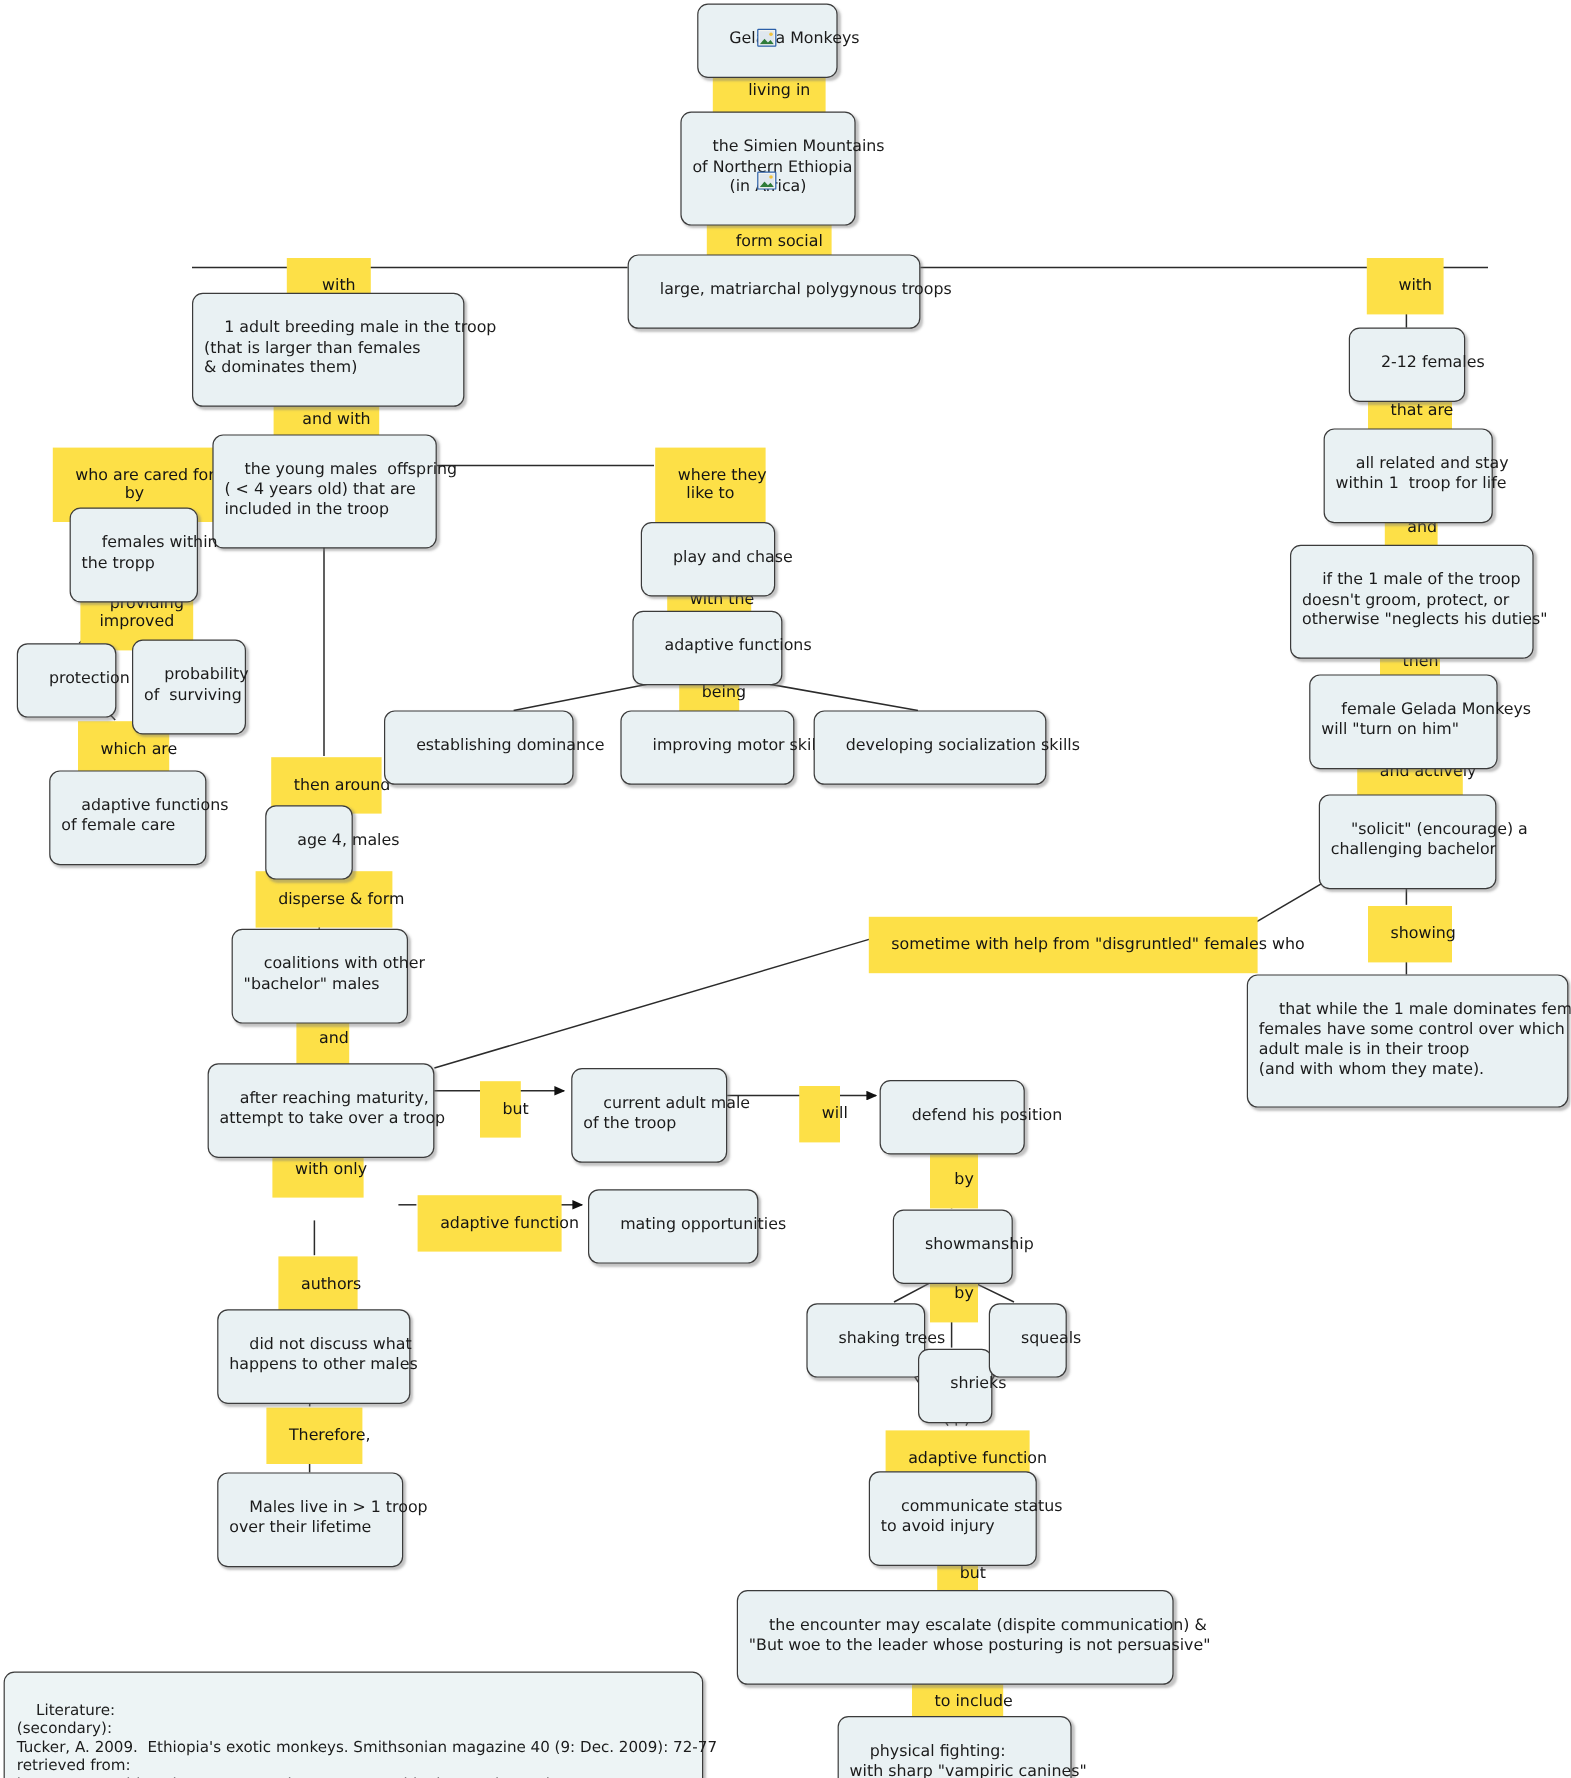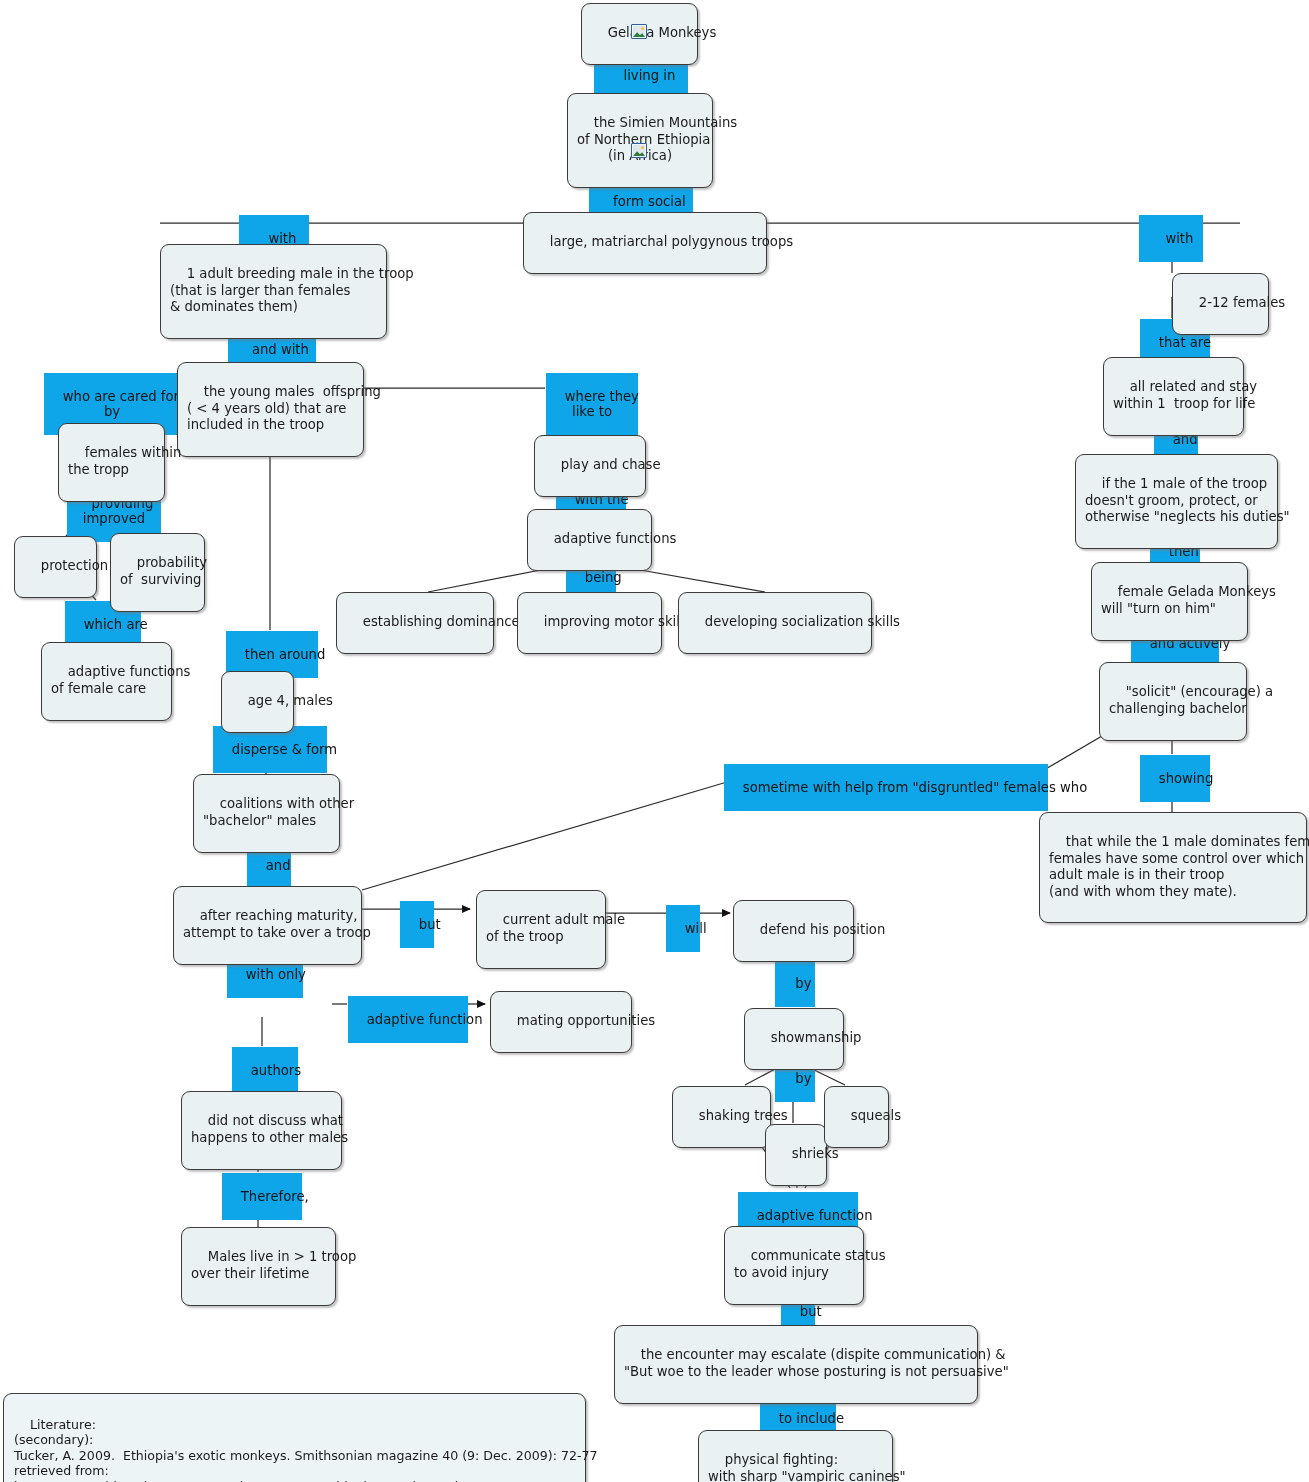--- a/index.html
+++ b/index.html
@@ -40,21 +40,21 @@
     z-index: 3;
   }
   .node.center { text-align: center; }
   .label {
     position: absolute;
     color: #141414;
     font-size: 13.2px;
     line-height: 15.5px;
     white-space: pre;
     text-align: center;
-    background: #0ea5e9;
+    background: #fde047;
     z-index: 2;
     padding: 0 2px;
   }
   .lit {
     position: absolute;
     box-sizing: border-box;
     background: #edf4f5;
     border: 1.2px solid #3b3b3b;
     border-radius: 9px;
     color: #1b1b1b;
@@ -269,21 +269,21 @@
   </div>
 
   <div class="node center" style="left:534px;top:435px;width:112px;">
     <span>play and chase</span>
   </div>
 
   <div class="node center" style="left:527px;top:509px;width:125px;">
     <span>adaptive functions</span>
   </div>
 
-  <div class="node center" style="left:320px;top:592px;width:158px;margin-left:16px;">
+  <div class="node center" style="left:320px;top:592px;width:158px;">
     <span>establishing dominance</span>
   </div>
 
   <div class="node center" style="left:517px;top:592px;width:145px;">
     <span>improving motor skills</span>
   </div>
 
   <div class="node center" style="left:678px;top:592px;width:194px;">
     <span>developing socialization skills</span>
   </div>
@@ -350,21 +350,21 @@
   <div class="node" style="left:614px;top:1325px;width:364px;">
     <span>the encounter may escalate (dispite communication) &amp;
 "But woe to the leader whose posturing is not persuasive"</span>
   </div>
 
   <div class="node" style="left:698px;top:1430px;width:195px;">
     <span>physical fighting:
 with sharp "vampiric canines"</span>
   </div>
 
-  <div class="node center" style="left:1124px;top:273px;width:97px;margin-left:48px;">
+  <div class="node center" style="left:1124px;top:273px;width:97px;">
     <span>2-12 females</span>
   </div>
 
   <div class="node" style="left:1103px;top:357px;width:141px;">
     <span>all related and stay
 within 1  troop for life</span>
   </div>
 
   <div class="node" style="left:1075px;top:454px;width:203px;">
     <span>if the 1 male of the troop

